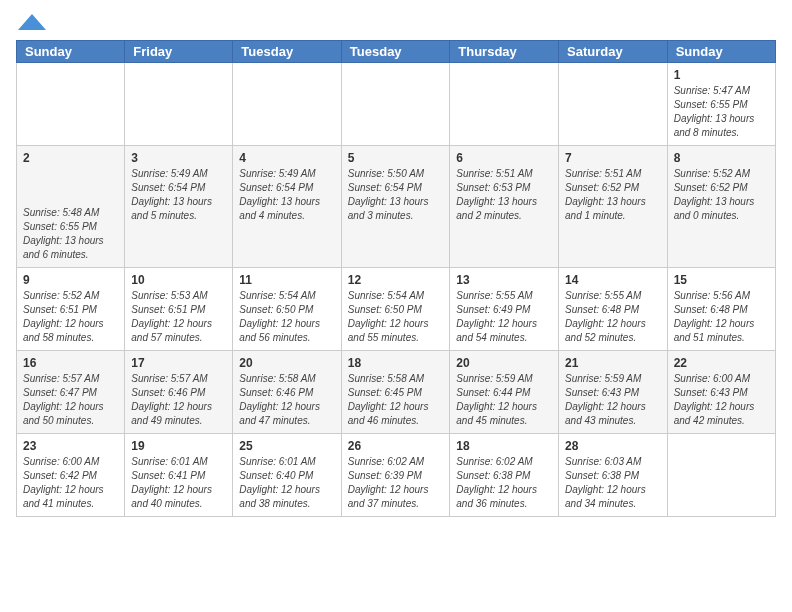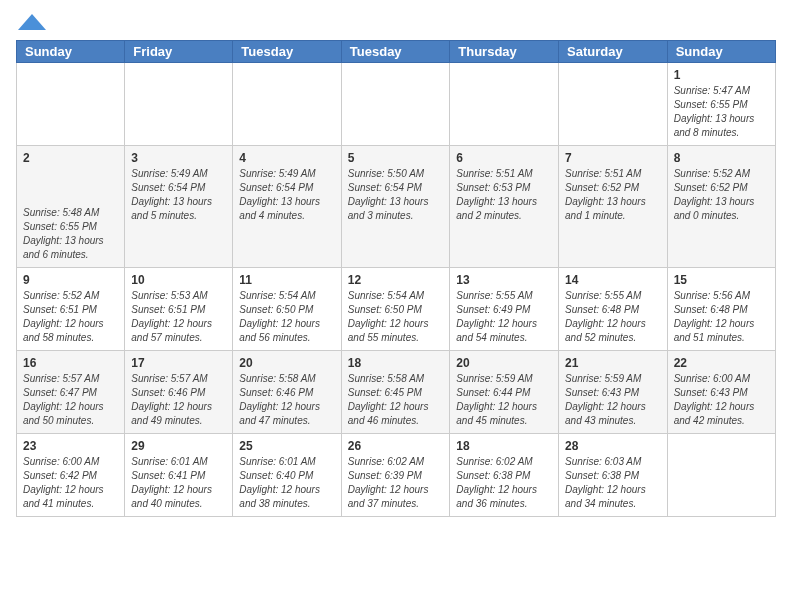--- a/index.html
+++ b/index.html
@@ -269,21 +269,21 @@
         </td>
       </tr>
       <tr>
         <td>
           <span class="day-num">23</span>
           <div class="day-info" style="white-space: pre-line;">Sunrise: 6:00 AM
 Sunset: 6:42 PM
 Daylight: 12 hours and 41 minutes.</div>
         </td>
         <td>
-          <span class="day-num">29</span>
+          <span class="day-num">19</span>
           <div class="day-info" style="white-space: pre-line;">Sunrise: 6:01 AM
 Sunset: 6:41 PM
 Daylight: 12 hours and 40 minutes.</div>
         </td>
         <td>
           <span class="day-num">25</span>
           <div class="day-info" style="white-space: pre-line;">Sunrise: 6:01 AM
 Sunset: 6:40 PM
 Daylight: 12 hours and 38 minutes.</div>
         </td>

